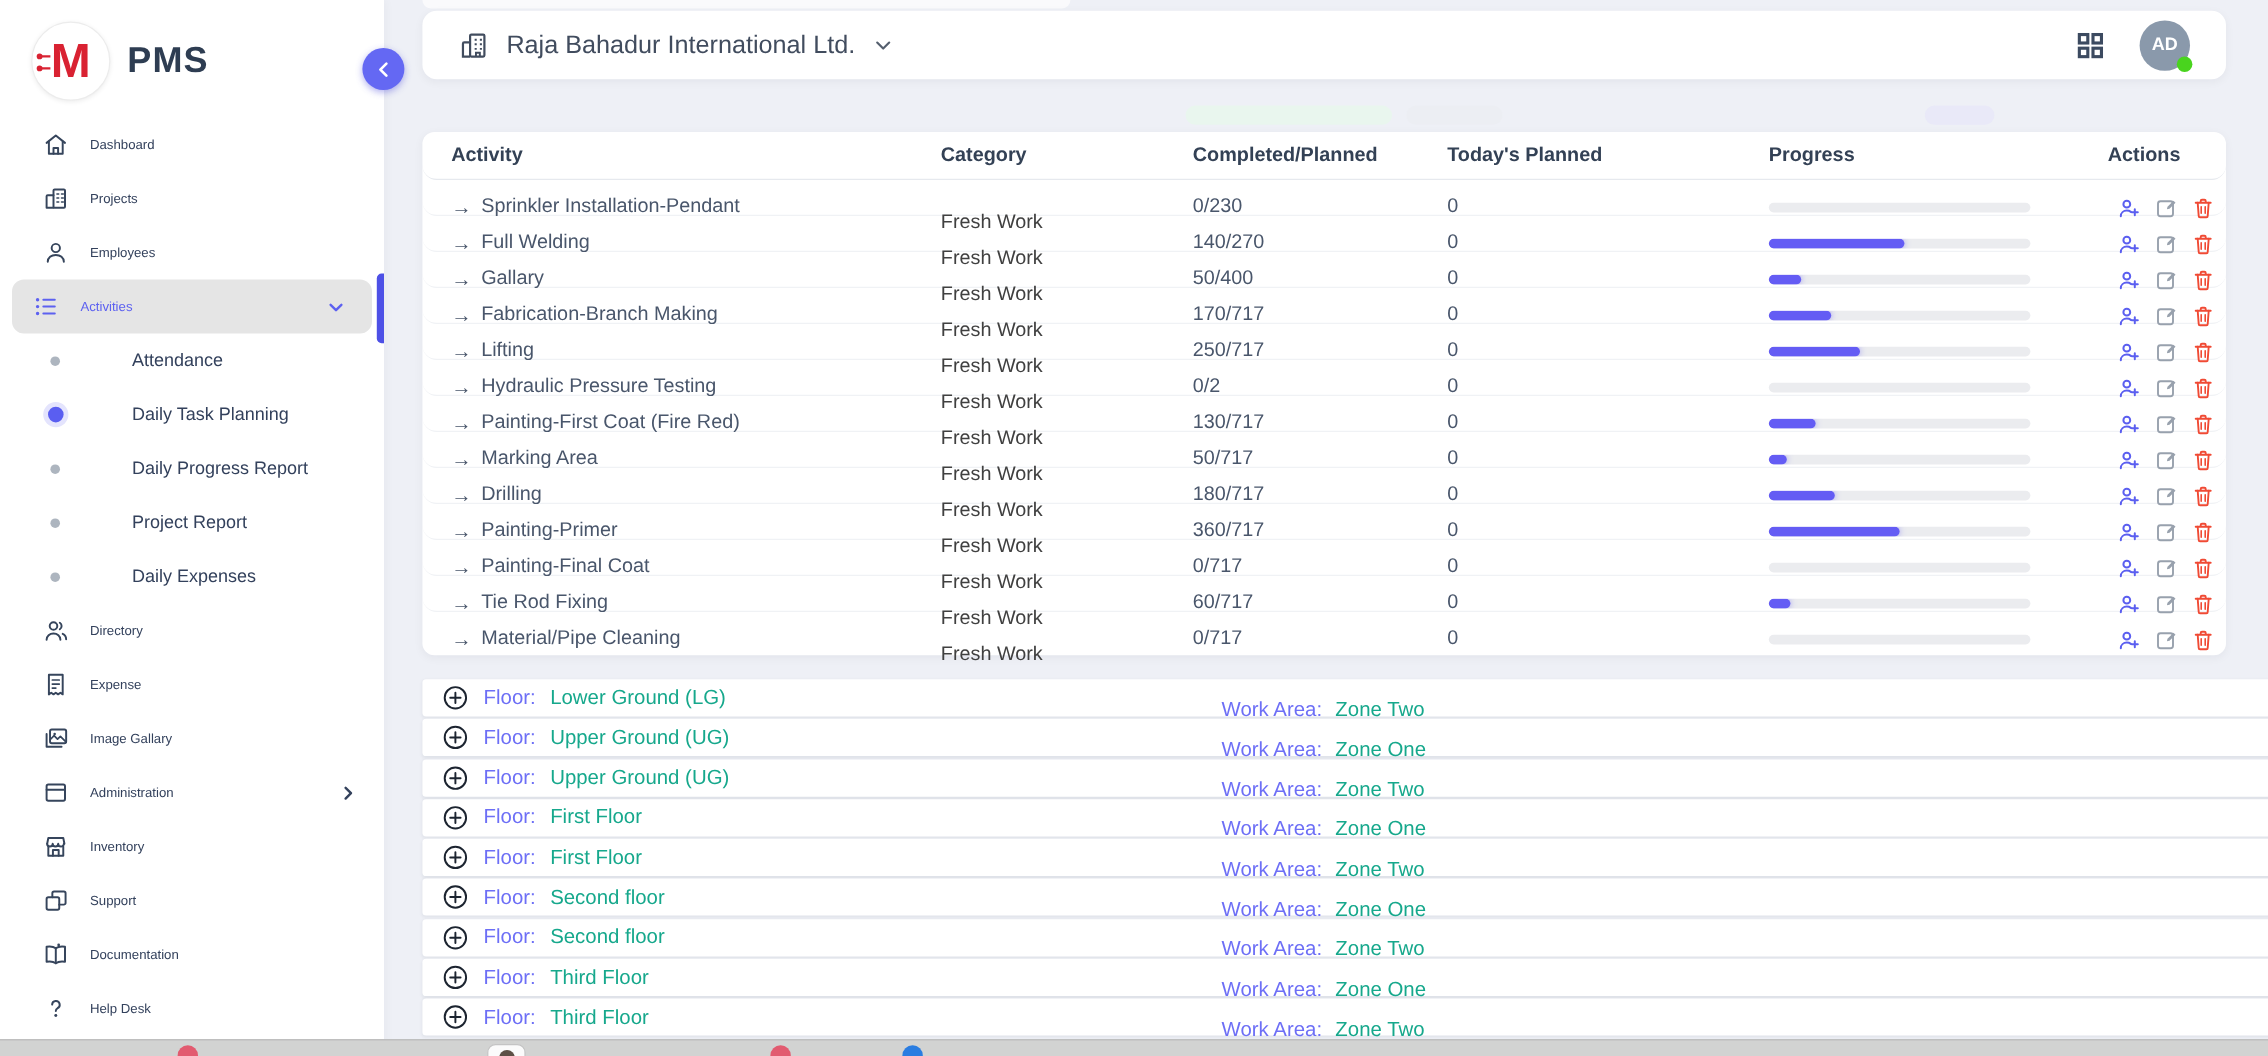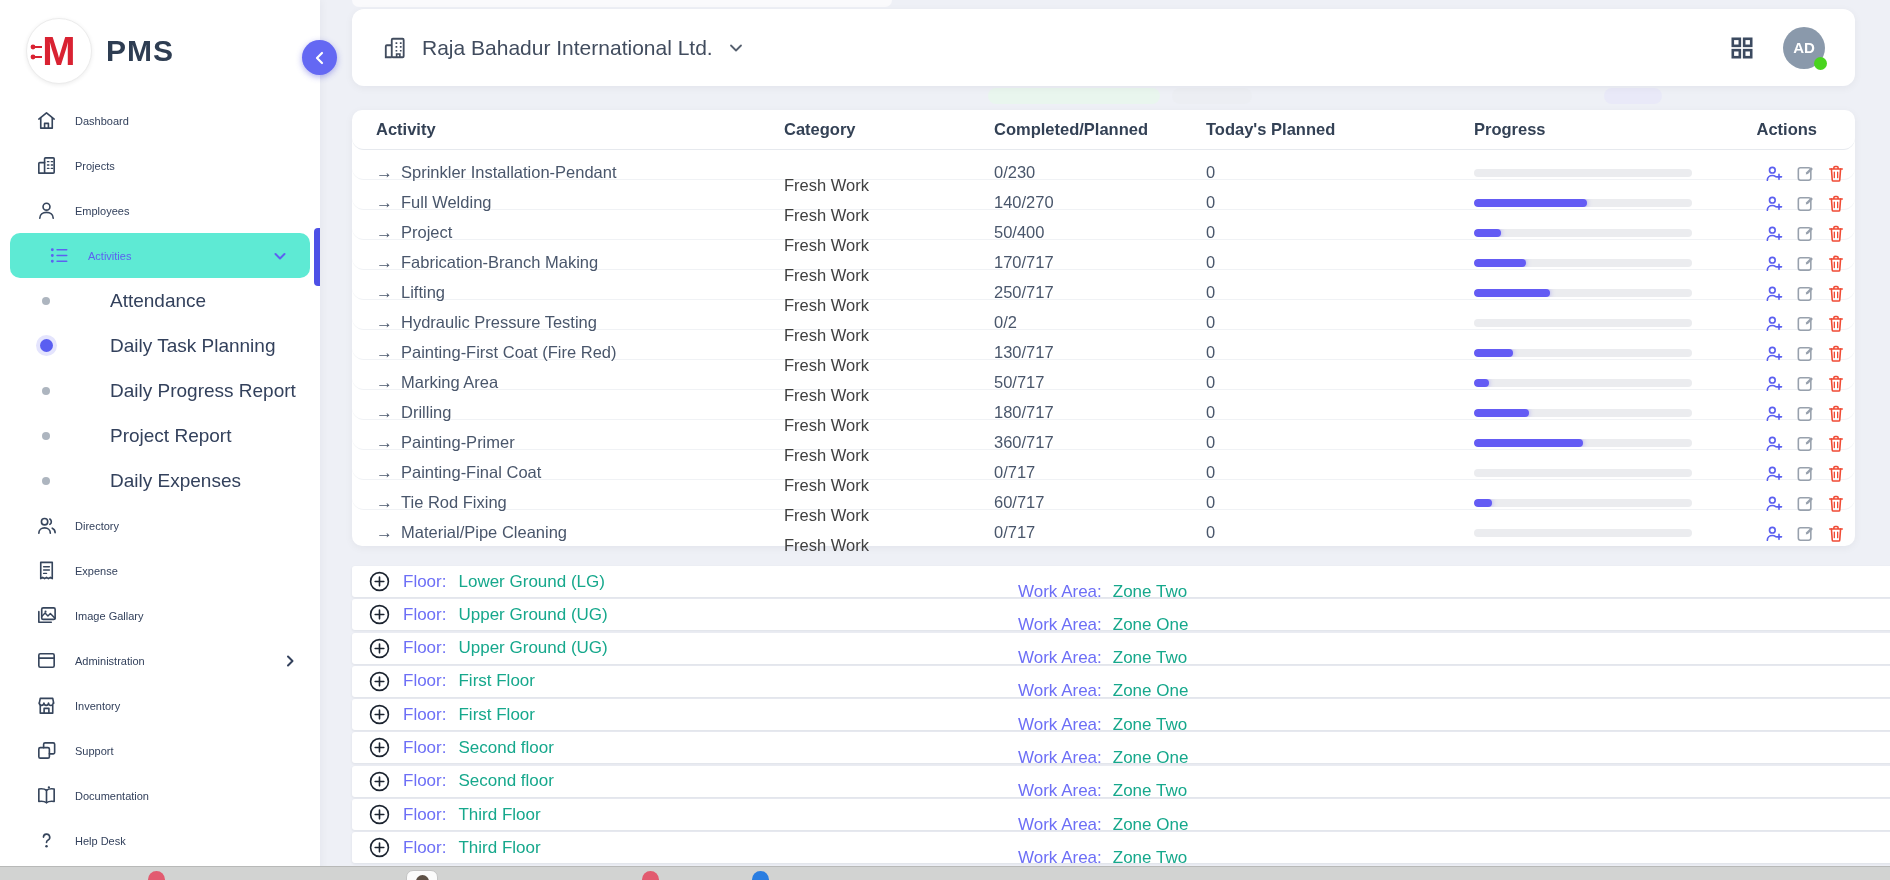--- a/index.html
+++ b/index.html
@@ -13,36 +13,36 @@
   .logo-row { display:flex; align-items:center; gap:14px; padding:18px 0 14px 26px; }
   .logo-circle { width:66px; height:66px; border-radius:50%; background:#fff; border:1px solid #ececec;
                  box-shadow:0 1px 4px rgba(0,0,0,.08); display:flex; align-items:center; justify-content:center; }
   .logo-m { font-size:40px; font-weight:700; color:#d92232; position:relative; line-height:1; }
   .logo-m .circuit { position:absolute; left:-12px; top:13px; }
   .logo-text { font-size:30px; font-weight:700; color:#2e3d52; letter-spacing:1px; }
   .nav { position:absolute; left:0; top:98px; right:0; }
   .nav-item { position:relative; display:flex; align-items:center; gap:17px; height:45px;
               padding-left:34px; font-size:11px; color:#33415c; cursor:pointer; }
   .nav-item .nav-icon { width:24px; height:24px; display:flex; align-items:center; justify-content:center; color:#36455c; }
-  .nav-item.active { background:#5eead4; border-radius:10px; margin:0 10px; padding-left:37px; color:#5d61f0; }
+  .nav-item.active { background:#e5e5e5; border-radius:10px; margin:0 10px; padding-left:16px; color:#5d61f0; }
   .nav-item.active .nav-icon { color:#5d61f0; }
   .nav-item .chev { position:absolute; right:22px; display:flex; }
   .sub-item { position:relative; display:flex; align-items:center; height:45px; padding-left:110px;
-              font-size:19px; color:#33415c; cursor:pointer; }
+              font-size:15px; color:#33415c; cursor:pointer; }
   .sub-dot { position:absolute; left:42px; width:8px; height:8px; border-radius:50%; background:#adb5bf; }
   .sub-item.active .sub-dot { width:13px; height:13px; left:40px; background:#5a5ef1; box-shadow:0 0 0 4px #e4e4fd; }
   .active-bar { position:absolute; right:0; top:228px; width:6px; height:58px; background:#4d50e6; border-radius:4px 0 0 4px; }
   .collapse-btn { position:absolute; left:302px; top:40px; width:35px; height:35px; border-radius:50%;
                   background:#6468f3; border:none; color:#fff; z-index:9; cursor:pointer;
                   box-shadow:0 2px 6px rgba(80,80,220,.45); display:flex; align-items:center; justify-content:center; }
 
   
   .main { position:absolute; left:320px; top:0; right:0; bottom:0; }
   .top-sliver { position:absolute; left:32px; top:0; width:540px; height:7px; background:#fafafc; border-radius:0 0 8px 8px; }
-  .header-card { position:absolute; left:32px; top:9px; width:1503px; height:77px; background:#fff; border-radius:12px;
+  .header-card { position:absolute; left:32px; top:9px; width:1503px; height:57px; background:#fff; border-radius:12px;
                  box-shadow:0 2px 8px rgba(16,24,40,.05); display:flex; align-items:center;
                  justify-content:space-between; padding:0 30px; z-index:3; }
   .company-wrap { display:flex; align-items:center; gap:14px; cursor:pointer; }
   .company-name { font-size:21px; color:#414c5e; font-weight:500; }
   .header-right { display:flex; align-items:center; gap:28px; }
   .avatar { position:relative; width:42px; height:42px; border-radius:50%; background:#8a99ab; color:#fff;
             font-size:15px; font-weight:700; display:flex; align-items:center; justify-content:center; cursor:pointer; }
   .presence { position:absolute; right:-2px; bottom:-1px; width:13px; height:13px; border-radius:50%; background:#49d41e; }
   .ghost { position:absolute; top:88px; height:16px; border-radius:9px; }
   .ghost-green { left:668px; width:172px; background:#e9f6ee; }
@@ -370,21 +370,21 @@
                   <path d="M4.5 6.5h15M9.5 6.5V4.8c0-.7.6-1.3 1.3-1.3h2.4c.7 0 1.3.6 1.3 1.3v1.7"></path>
                   <path d="M6.5 6.5l1 13.2c0 .7.6 1.3 1.3 1.3h6.4c.7 0 1.3-.6 1.3-1.3l1-13.2"></path>
                   <path d="M10 10.5v6.5M14 10.5v6.5" stroke-width="1.6"></path>
                 </svg>
               </button>
             </div>
           </div>
           <div class="t-row">
             <div class="c0 cell-activity">
               <span class="arrow-ic">→</span>
-              <span>Project</span>
+              <span>Gallary</span>
             </div>
             <div class="c1 cell-cat">Fresh Work</div>
             <div class="c2 cell-num">50/400</div>
             <div class="c3 cell-num">0</div>
             <div class="c4">
               <div class="pbar">
                 <div class="pbar-fill" style="width: 12.5%;"></div>
               </div>
             </div>
             <div class="c5 act-icons">

